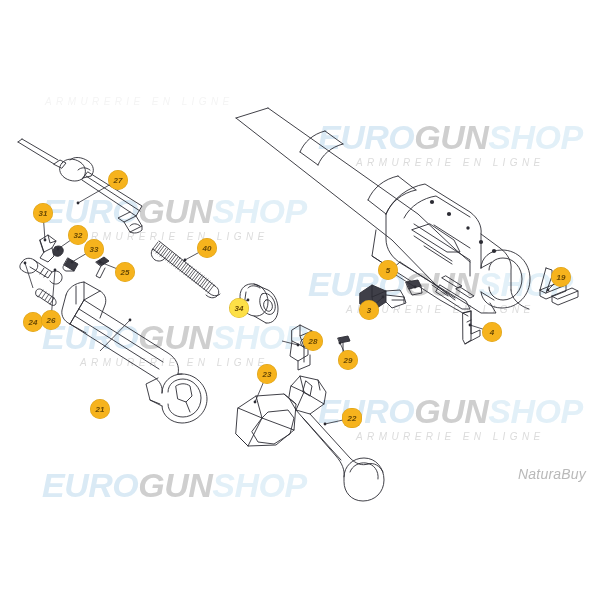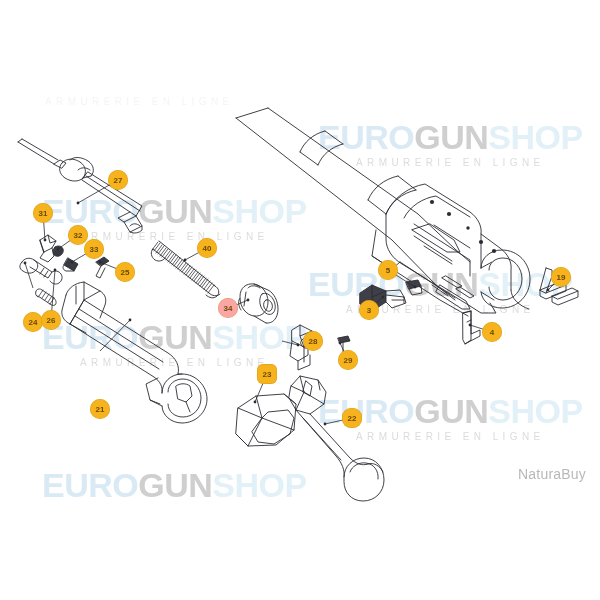--- a/index.html
+++ b/index.html
@@ -1,17 +1,17 @@
 <!DOCTYPE html>
 <html><head>
 <meta charset="utf-8">
 <style>
   html,body{margin:0;padding:0;background:#fff;}
   body{width:600px;height:600px;overflow:hidden;font-family:"Liberation Sans",sans-serif;}
-  #stage{position:relative;width:600px;height:600px;background:#ffffff;overflow:hidden;}
+  #stage{position:relative;width:600px;height:600px;background:#ffffff;overflow:hidden;font-style:italic;}
 
   
   .wm{position:absolute;user-select:none;pointer-events:none;white-space:nowrap;}
   .wm .logo{font-family:"Liberation Sans",sans-serif;font-weight:bold;letter-spacing:-0.5px;}
   .wm .e1{color:#daeaf5;}
   .wm .e2{color:#cfcfcf;}
   .wm .e3{color:#e2f0f8;}
   .wm .sub{color:#dcdcdc;font-size:10px;letter-spacing:4.4px;font-weight:normal;text-align:center;}
   .wm-faint .sub{color:#f2f2f2;}
 
@@ -366,26 +366,26 @@
   <div id="badge-layer">
       <div class="badge b20" title="firing-pin-assembly" style="left: 118px; top: 180px; background: rgb(246, 179, 29); color: rgb(107, 74, 5);">27</div>
       <div class="badge b20" title="extractor-claw" style="left: 43px; top: 213px; background: rgb(246, 179, 29); color: rgb(107, 74, 5); border-radius: 10px;">31</div>
       <div class="badge b20" title="extractor-plunger" style="left: 78px; top: 235px; background: rgb(246, 179, 29); color: rgb(107, 74, 5);">32</div>
       <div class="badge b20" title="extractor-spring-pin" style="left: 94px; top: 249px; background: rgb(246, 179, 29); color: rgb(107, 74, 5);">33</div>
       <div class="badge b20" title="mainspring" style="left: 207px; top: 248px; background: rgb(246, 179, 29); color: rgb(107, 74, 5);">40</div>
       <div class="badge b20" title="cocking-piece-pin" style="left: 125px; top: 272px; background: rgb(246, 179, 29); color: rgb(107, 74, 5);">25</div>
       <div class="badge b20" title="bolt-shroud-stud" style="left: 33px; top: 288px; background: rgb(246, 179, 29); color: rgb(107, 74, 5); margin-top: 24px;">24</div>
       <div class="badge b20" title="ejector-spring" style="left: 51px; top: 320px; background: rgb(246, 179, 29); color: rgb(107, 74, 5);">26</div>
       <div class="badge b20" title="bolt-body" style="left: 100px; top: 351px; background: rgb(246, 179, 29); color: rgb(107, 74, 5); margin-top: 48px;">21</div>
-      <div class="badge b20" title="bolt-head" style="left: 228px; top: 308px; background: #fca5a5; color: rgb(107, 74, 5);">34</div>
+      <div class="badge b20" title="bolt-head" style="left: 239px; top: 308px; background: #fde047; color: rgb(107, 74, 5);">34</div>
       <div class="badge b20" title="sear-pin" style="left: 388px; top: 270px; background: rgb(246, 179, 29); color: rgb(107, 74, 5);">5</div>
       <div class="badge b20" title="bolt-release-lever" style="left: 369px; top: 310px; background: rgb(246, 179, 29); color: rgb(107, 74, 5);">3</div>
       <div class="badge b20" title="trigger-guard-screw" style="left: 492px; top: 332px; background: rgb(246, 179, 29); color: rgb(107, 74, 5);">4</div>
       <div class="badge b20" title="action-screws-set" style="left: 561px; top: 277px; background: rgb(246, 179, 29); color: rgb(107, 74, 5);">19</div>
       <div class="badge b20" title="safety-catch" style="left: 282px; top: 341px; background: rgb(246, 179, 29); color: rgb(107, 74, 5); margin-left: 21px;">28</div>
       <div class="badge b20" title="safety-detent-pin" style="left: 348px; top: 360px; background: rgb(246, 179, 29); color: rgb(107, 74, 5);">29</div>
-      <div class="badge b20" title="bolt-shroud-cover" style="left: 267px; top: 374px; background: rgb(246, 179, 29); color: rgb(107, 74, 5); border-radius: 6px;">23</div>
+      <div class="badge b20" title="bolt-shroud-cover" style="left: 267px; top: 374px; background: rgb(246, 179, 29); color: rgb(107, 74, 5);">23</div>
       <div class="badge b20" title="bolt-handle" style="left: 352px; top: 418px; background: rgb(246, 179, 29); color: rgb(107, 74, 5); border-radius: 9px;">22</div>
     </div>
 
   <div class="natura">NaturaBuy</div>
 
 </div>
 
 </body></html>

